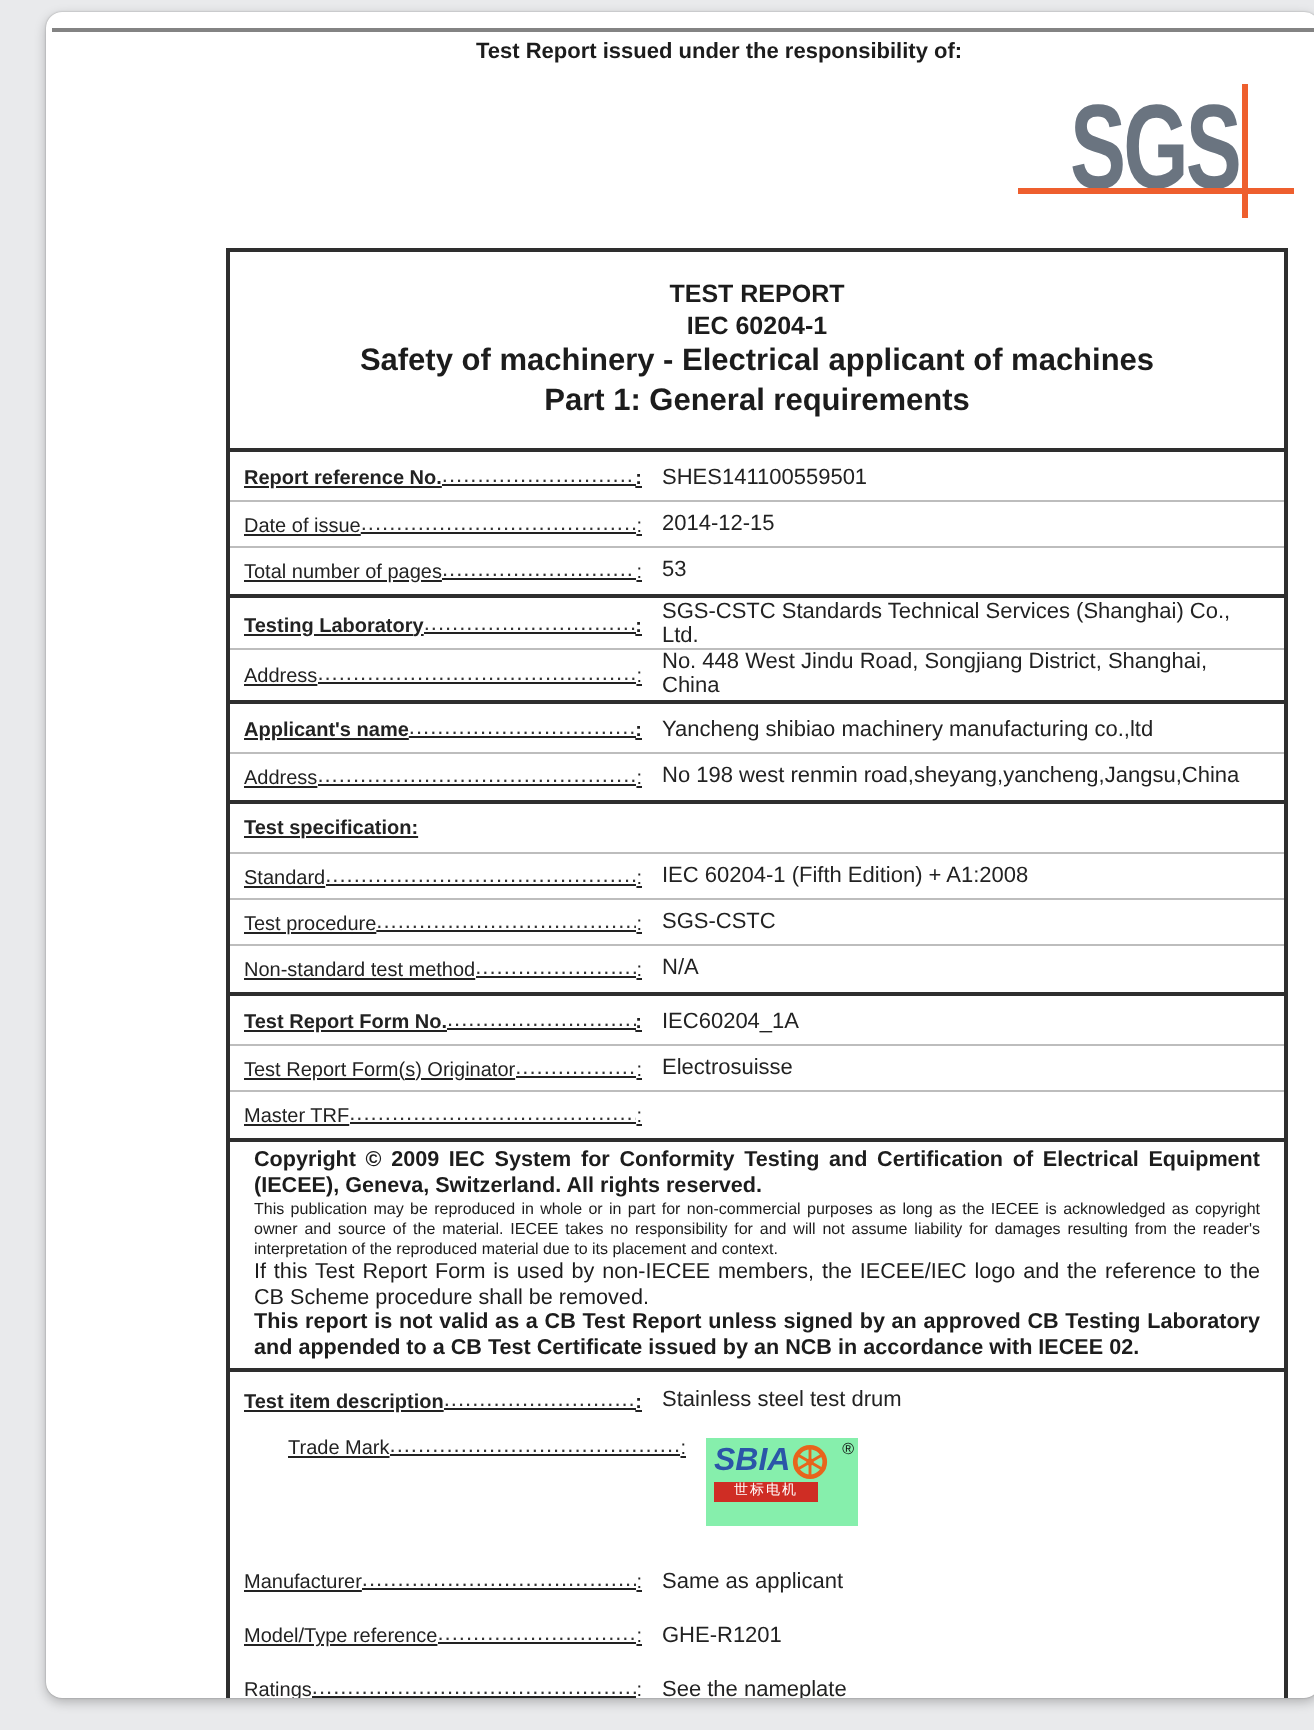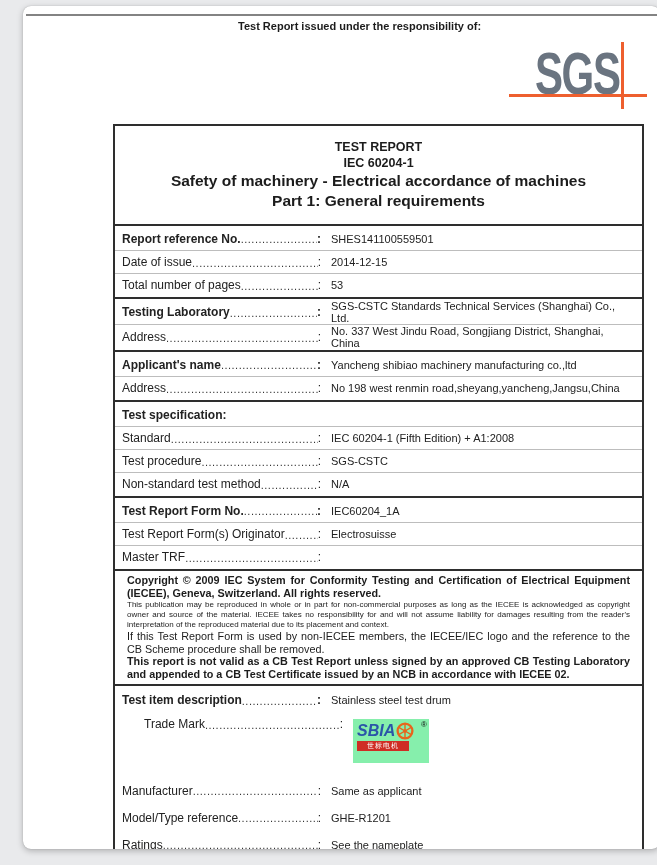--- a/index.html
+++ b/index.html
@@ -50,21 +50,21 @@
   .section { border-top:2px solid #2e2e2e; padding:1px 0; }
   .section:first-child { border-top:none; }
   .section:last-child { flex:1; }
   .title-section { text-align:center; padding:13px 8px 13px; }
   .title-line { font-weight:bold; color:#1c1c1c; }
   .title-line.small { font-size:12.5px; line-height:16px; }
   .title-line.large { font-size:15.5px; line-height:20px; }
 
   .row { display:flex; align-items:center; min-height:23px; padding:0 7px; }
   .sep .row + .row { border-top:1px solid #bdbdbd; }
-  .label { width:199px; flex:none; display:flex; align-items:center; font-size:12px; }
+  .label { width:199px; flex:none; display:flex; align-items:flex-end; font-size:10px;text-decoration:underline; }
   .label.bold { font-weight:bold; }
   .label-text { white-space:nowrap; }
   .dots { flex:1 1 auto; overflow:hidden; height:13px; min-width:6px; }
   .dots::after {
     content:"....................................................................................";
     font-size:11px; letter-spacing:.5px; color:#333; font-weight:normal;
   }
   .colon { flex:none; }
   .value { flex:1 1 auto; font-size:11px; padding-left:10px; }
   .row.full .label { width:100%; }
@@ -110,21 +110,21 @@
   <div class="sgs-logo">
     <span class="sgs-text">SGS</span>
     <span class="sgs-hline"></span>
     <span class="sgs-vline"></span>
   </div>
 
   <div class="report-table" id="report-table">
       <div class="section title-section">
         <div class="title-line small">TEST REPORT</div>
         <div class="title-line small">IEC 60204-1</div>
-        <div class="title-line large">Safety of machinery - Electrical accordance of machines</div>
+        <div class="title-line large">Safety of machinery - Electrical applicant of machines</div>
         <div class="title-line large">Part 1: General requirements</div>
       </div>
       <div class="section sep">
         <div class="row">
           <div class="label bold">
             <span class="label-text">Report reference No.</span>
             <span class="dots"></span>
             <span class="colon">:</span>
           </div>
           <div class="value">SHES141100559501</div>
@@ -154,21 +154,21 @@
             <span class="colon">:</span>
           </div>
           <div class="value">SGS-CSTC Standards Technical Services (Shanghai) Co., Ltd.</div>
         </div>
         <div class="row">
           <div class="label">
             <span class="label-text">Address</span>
             <span class="dots"></span>
             <span class="colon">:</span>
           </div>
-          <div class="value">No. 337 West Jindu Road, Songjiang District, Shanghai, China</div>
+          <div class="value">No. 448 West Jindu Road, Songjiang District, Shanghai, China</div>
         </div>
       </div>
       <div class="section sep">
         <div class="row">
           <div class="label bold">
             <span class="label-text">Applicant's name</span>
             <span class="dots"></span>
             <span class="colon">:</span>
           </div>
           <div class="value">Yancheng shibiao machinery manufacturing co.,ltd</div>

